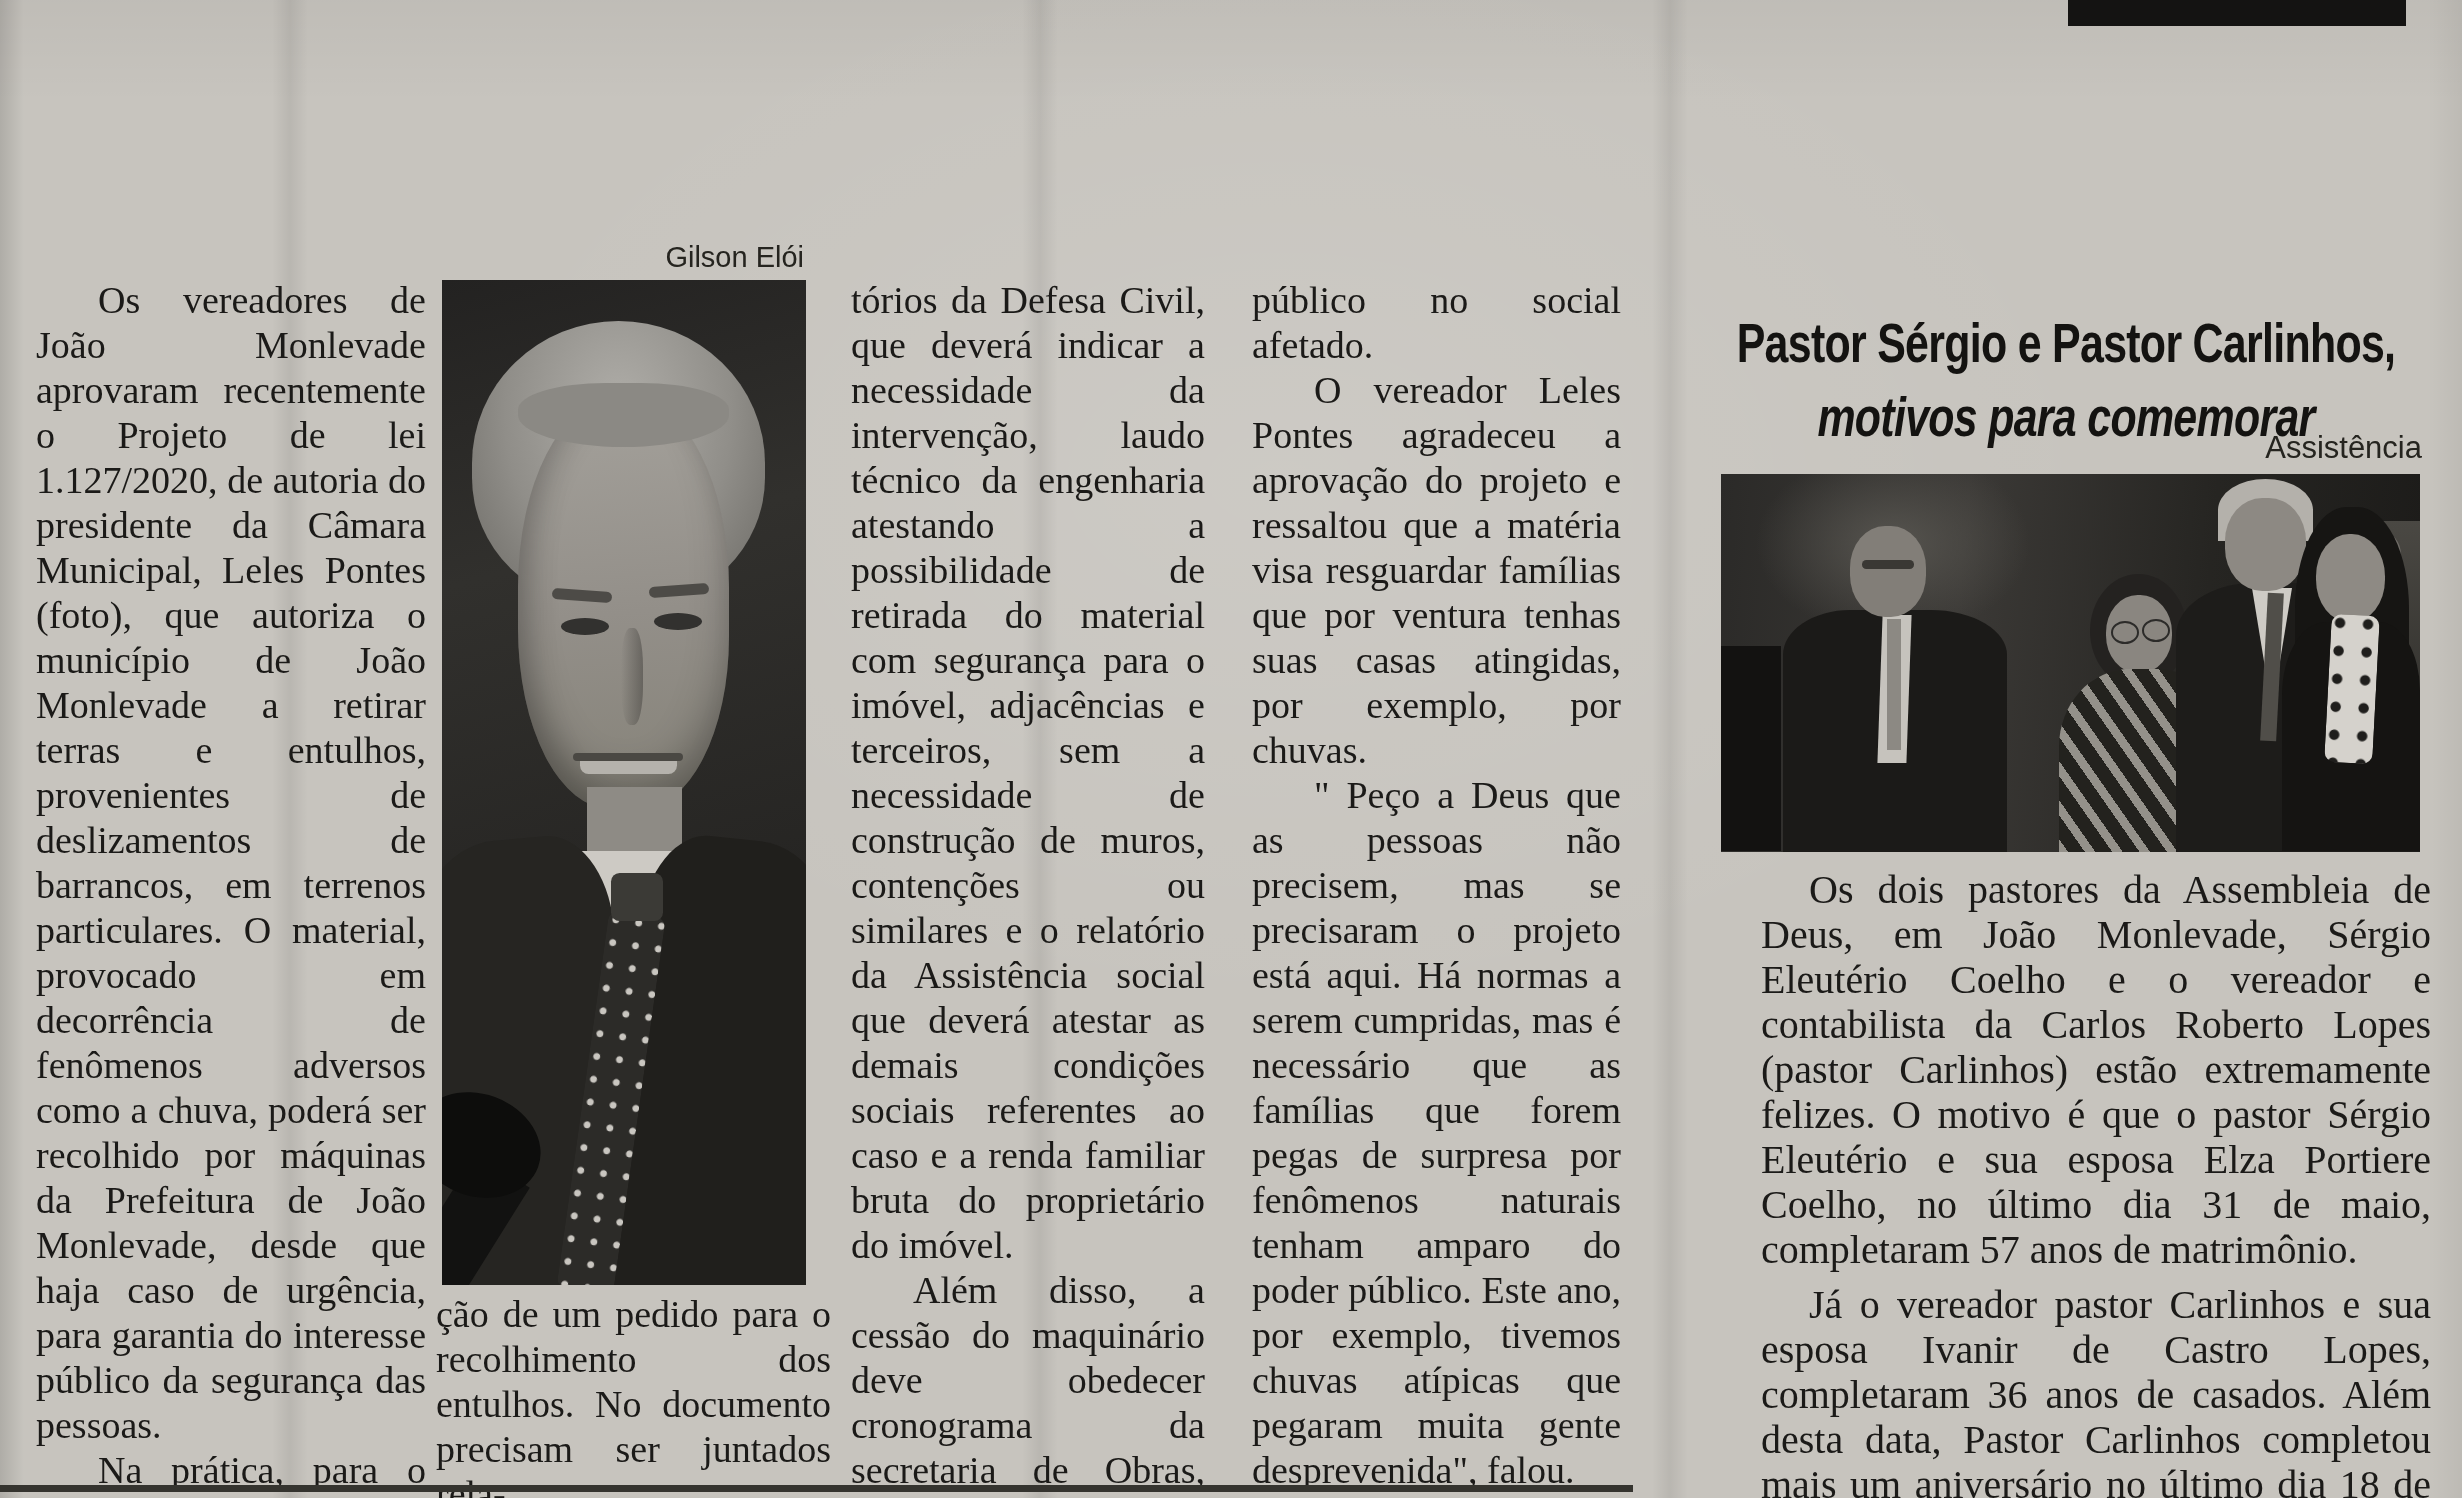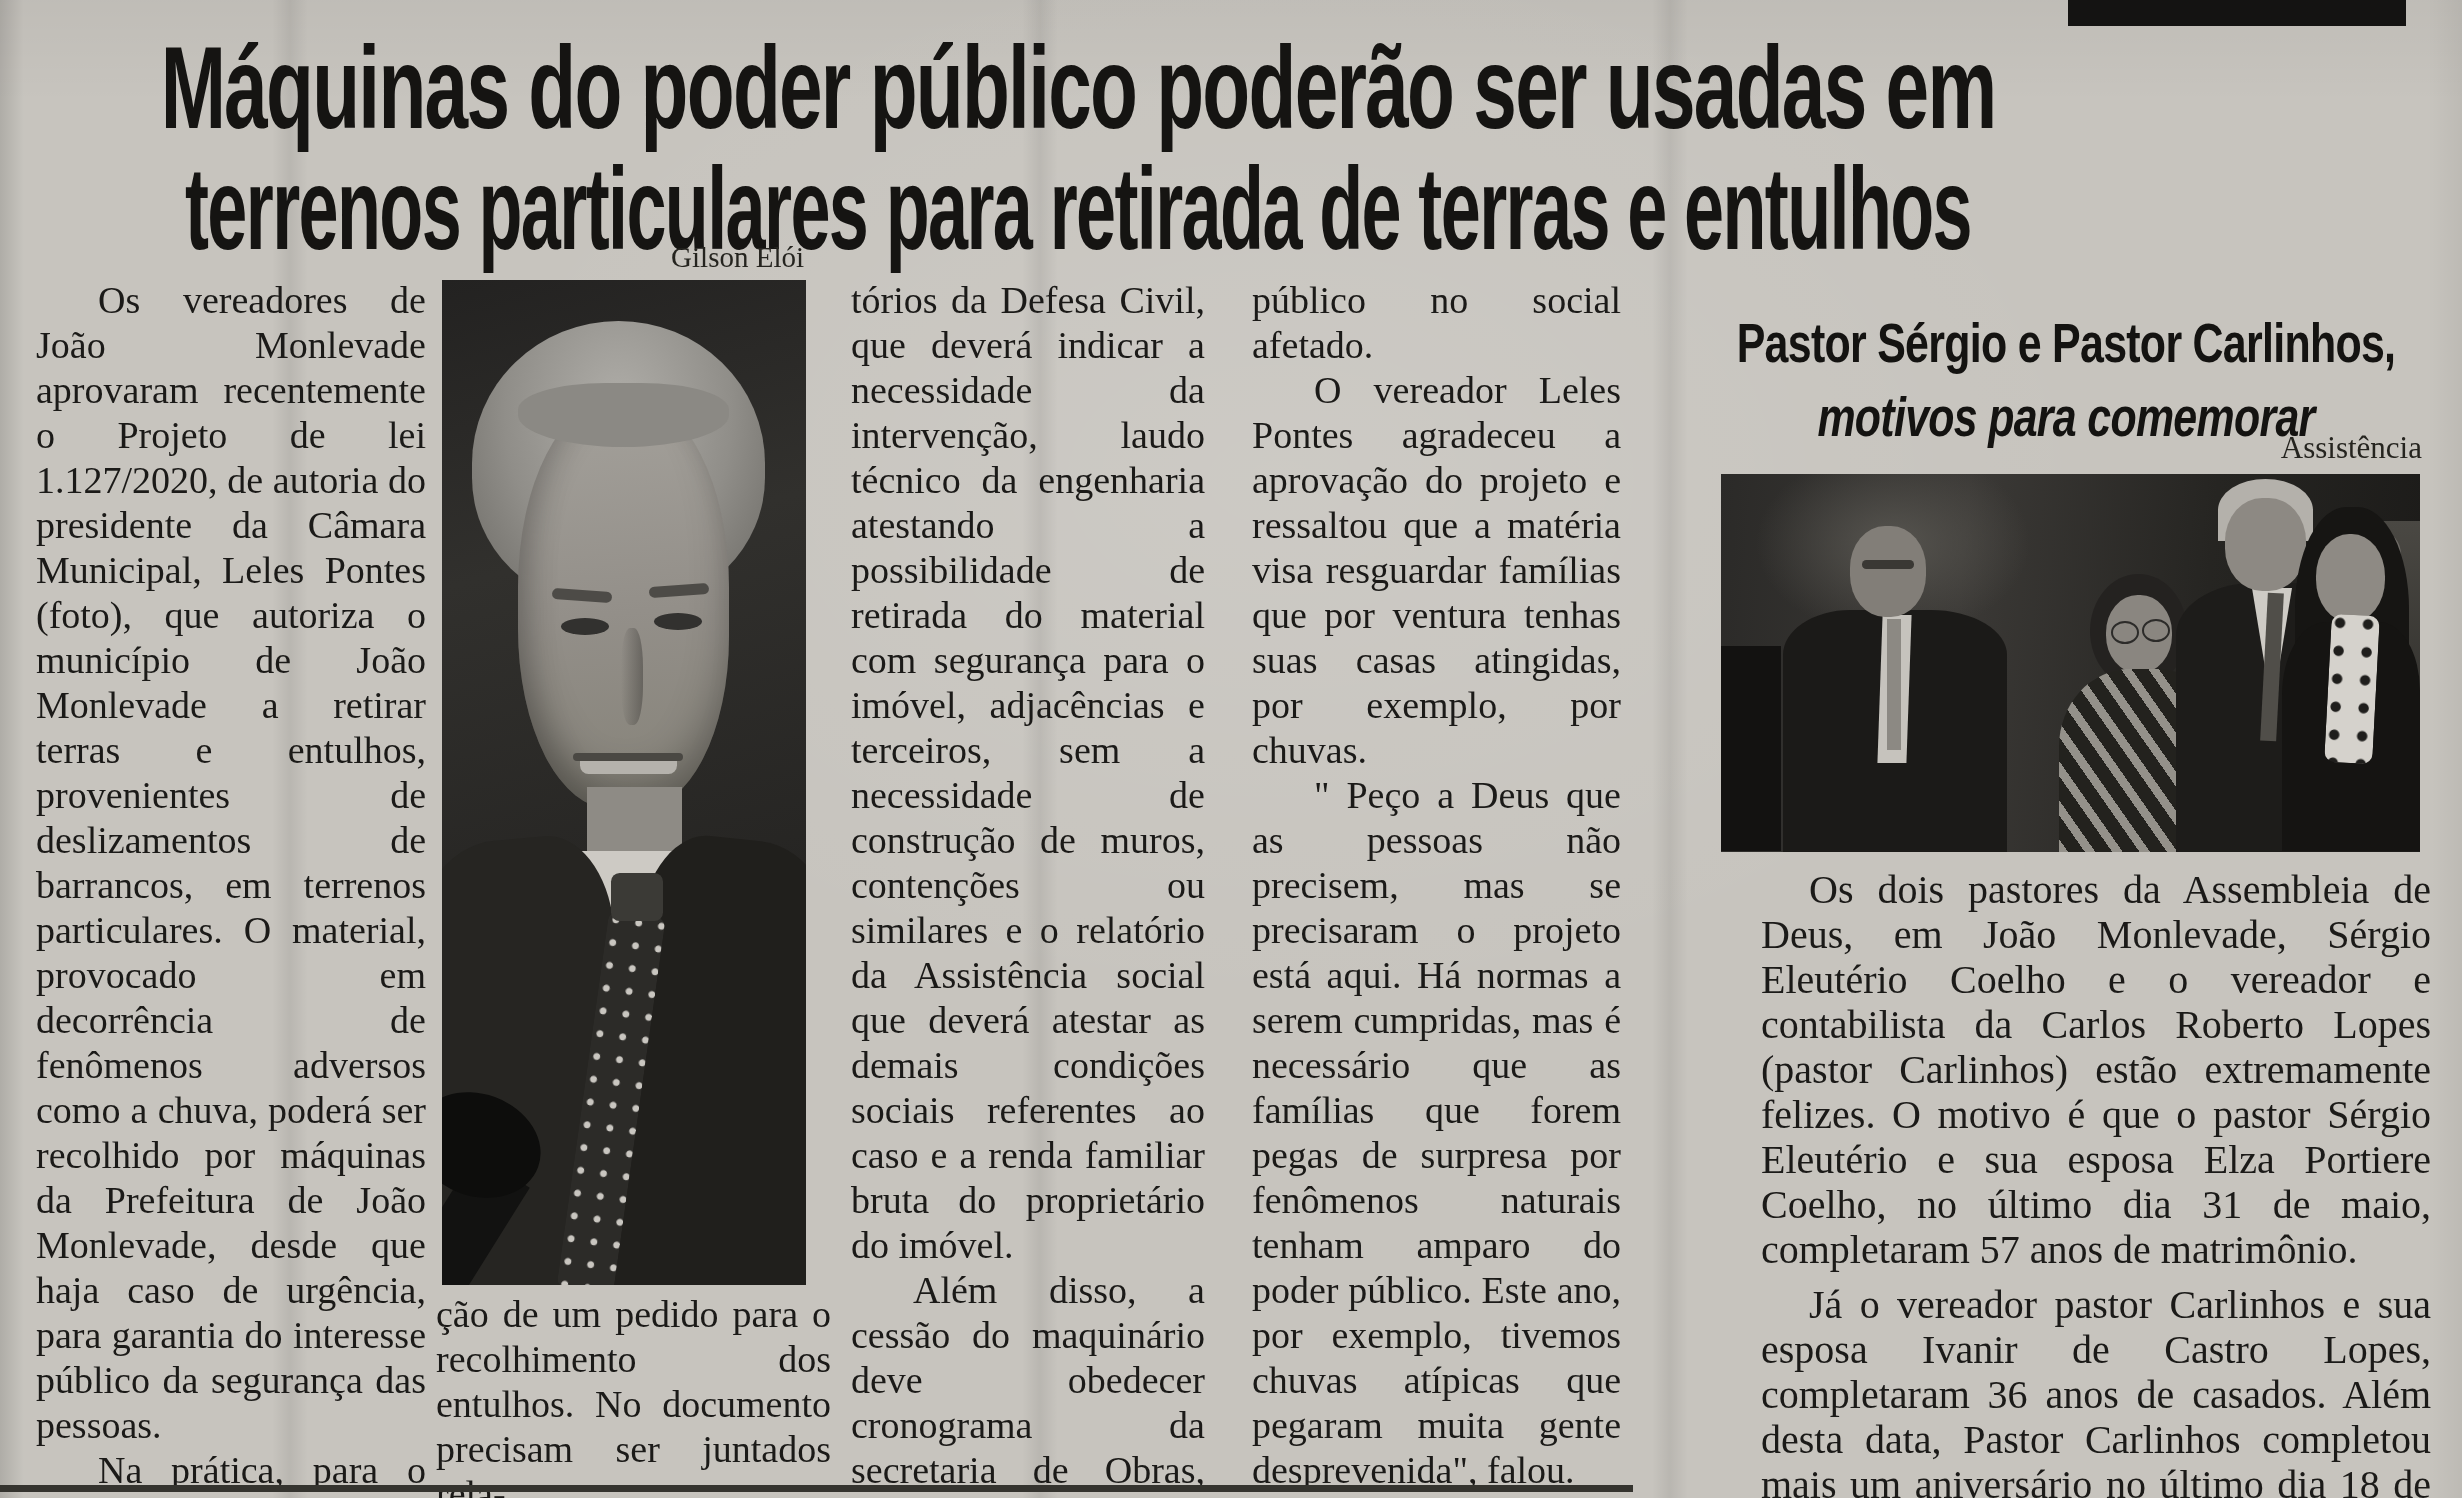--- a/index.html
+++ b/index.html
@@ -29,21 +29,21 @@
   .hl2{transform:translateX(-50%) scaleX(.615);}
   .shl-wrap{position:absolute; left:1718px; top:316px; width:712px; height:155px;}
   .shl-row{position:absolute; left:0; right:16px; height:78px;}
   .shl-text{
     position:absolute; left:50%; white-space:nowrap;
     font-family:"Liberation Sans","DejaVu Sans",sans-serif;
     font-weight:700; font-size:55px; line-height:55px; letter-spacing:-0.9px;
     color:#141311; transform-origin:center; transform:translateX(-50%) scaleX(.78);
   }
   
-  .credit{position:absolute; font-family:Liberation Serif, serif; color:#25241f;}
+  .credit{position:absolute; font-family:Liberation Sans, sans-serif; color:#25241f;}
   .credit1{left:442px; top:241px; width:362px; text-align:right; font-size:29px;}
   .credit2{left:1725px; top:430px; width:697px; text-align:right; font-size:31px;}
   
   .col{position:absolute; top:278px; font-size:38px; line-height:45px; text-align:justify; color:#1b1a18;}
   .col p{margin:0;}
   .ind{text-indent:62px;}
   .col1{left:36px;  width:390px;}
   .col2{left:436px; top:1292px; width:395px;}
   .col3{left:851px; width:354px;}
   .col4{left:1252px; width:369px;}
@@ -120,28 +120,20 @@
 </head>
 <body>
 
 <div class="page">
 
   <div class="cornerbar"></div>
   <div class="crease" style="left:272px;"></div>
   <div class="crease" style="left:1022px;"></div>
   <div class="crease" style="left:1652px;"></div>
 
-  <div class="hl-wrap">
-    <div class="hl-row" style="top:5.2px;">
-        <span class="hl-text hl1">Máquinas do poder público poderão ser usadas em</span>
-      </div>
-    <div class="hl-row" style="top:126px;">
-        <span class="hl-text hl2">terrenos particulares para retirada de terras e entulhos</span>
-      </div>
-  </div>
 
   <div class="credit credit1">Gilson Elói</div>
 
   <div class="photo1">
     <div class="p1-hair"></div>
     <div class="p1-face"></div>
     <div class="p1-fringe"></div>
     <div class="p1-brow l"></div>
     <div class="p1-brow r"></div>
     <div class="p1-eye l"></div>

